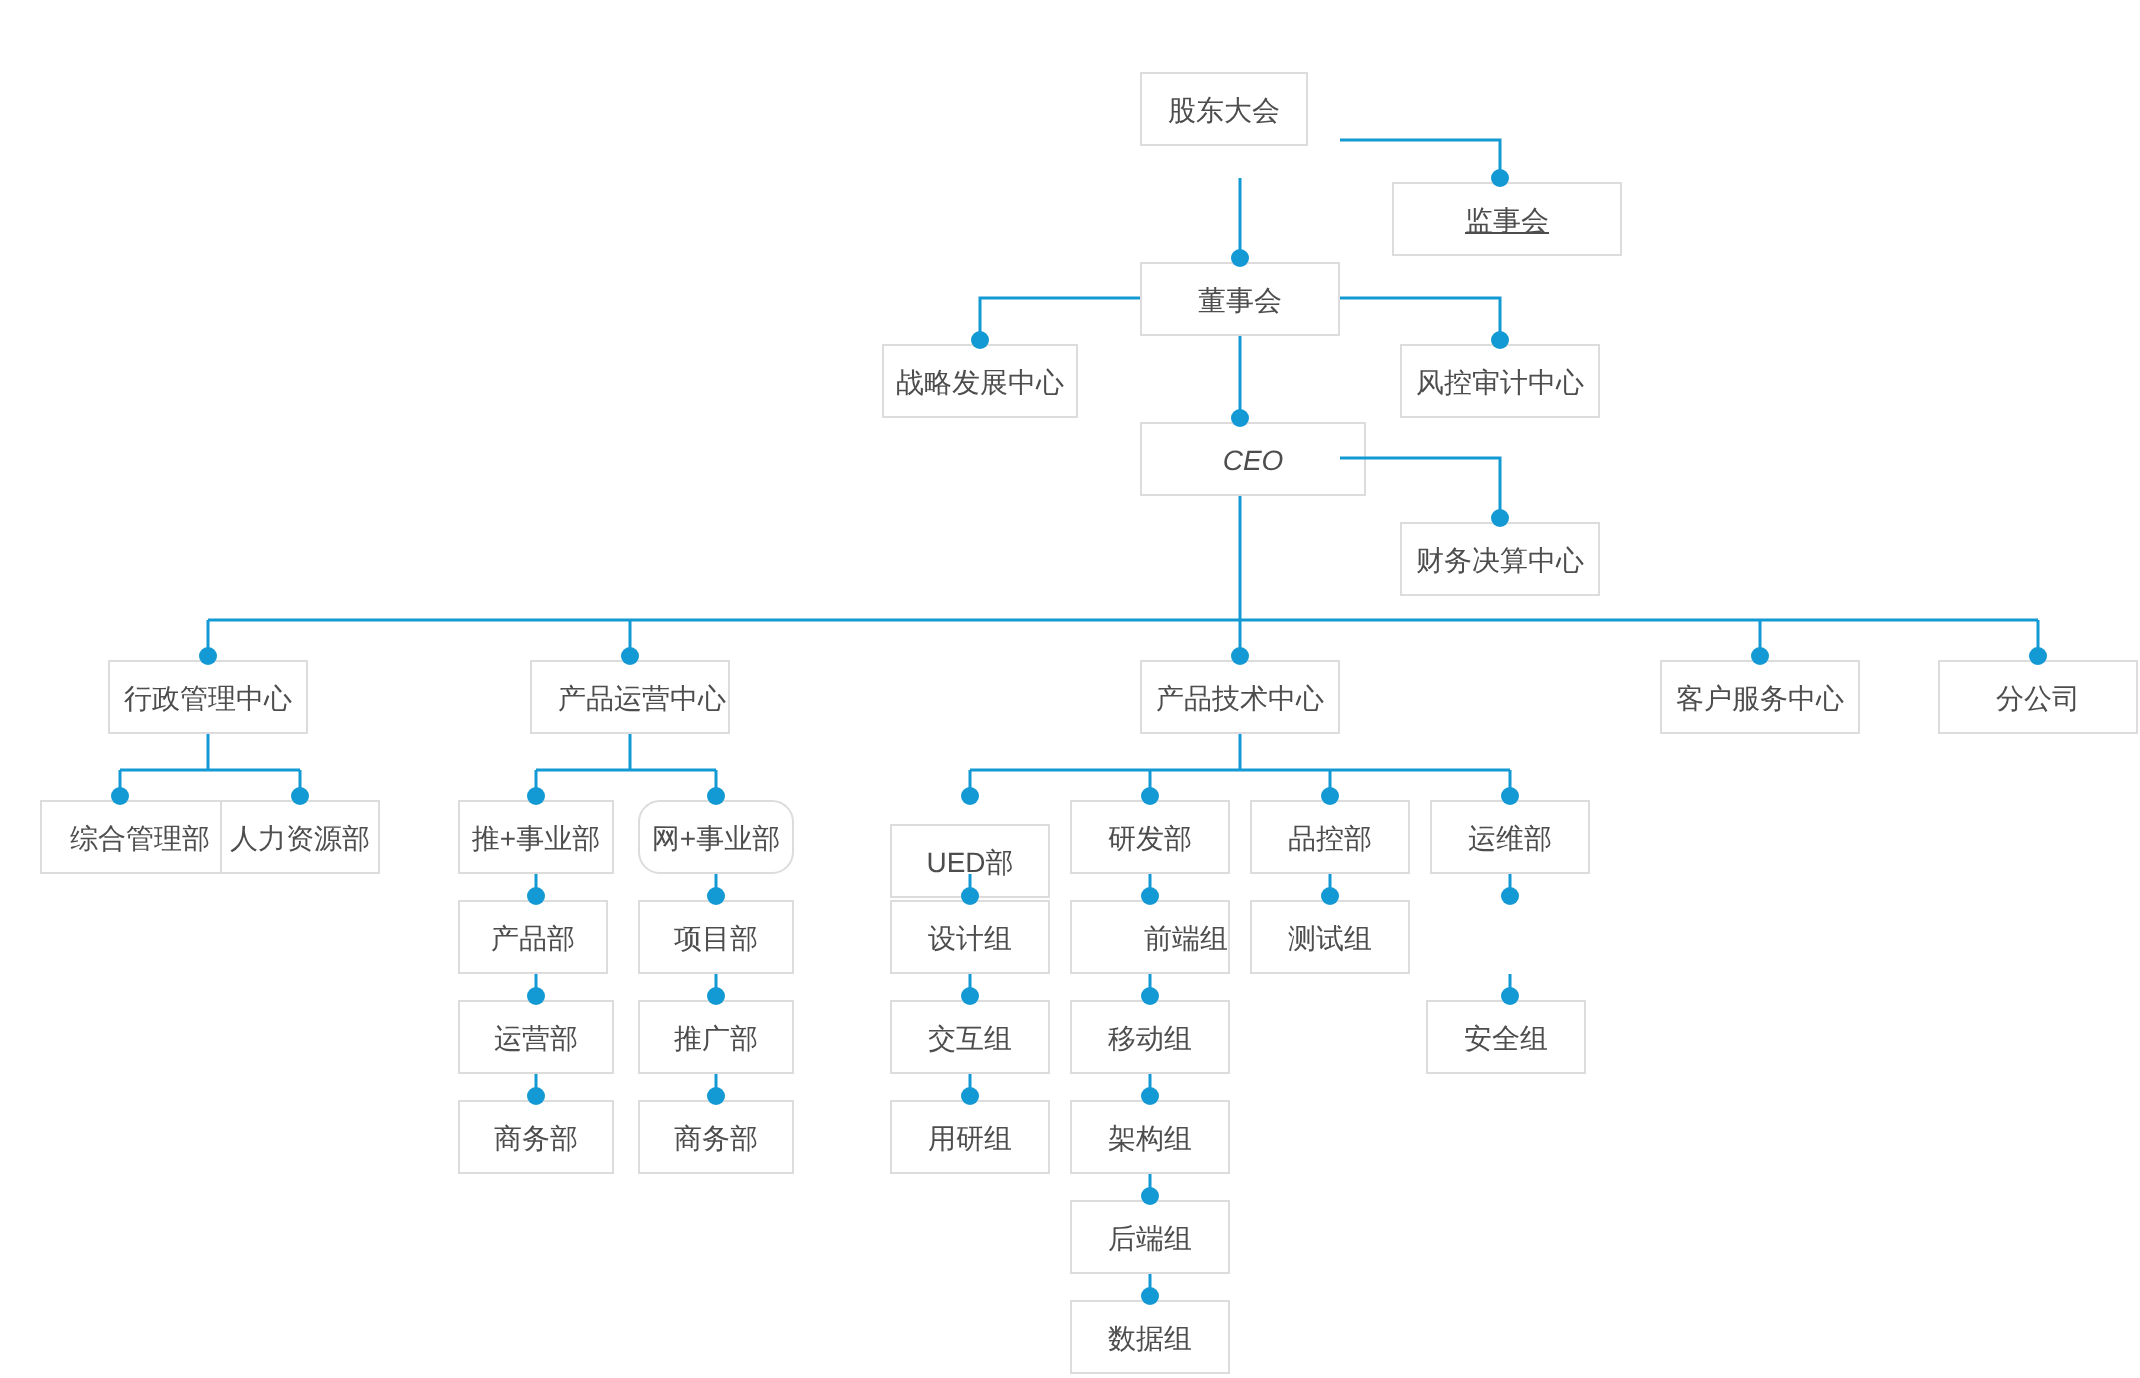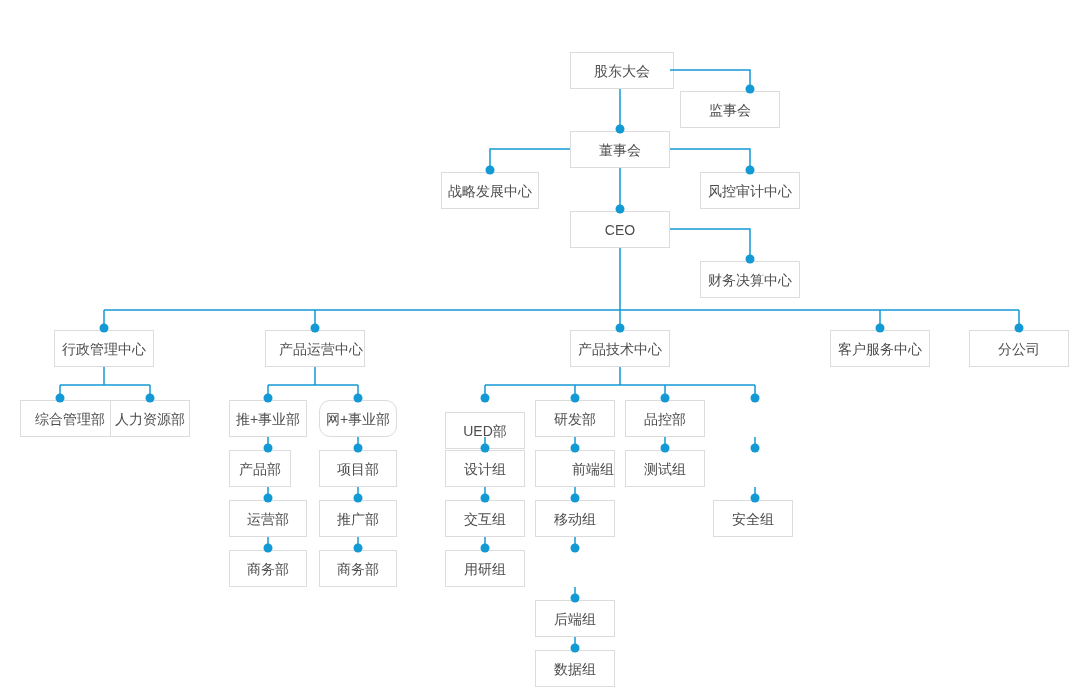--- a/index.html
+++ b/index.html
@@ -115,36 +115,36 @@
         <circle cx="575" cy="448" r="4.5"></circle>
         <circle cx="575" cy="498" r="4.5"></circle>
         <circle cx="575" cy="548" r="4.5"></circle>
         <circle cx="575" cy="598" r="4.5"></circle>
         <circle cx="575" cy="648" r="4.5"></circle>
         <circle cx="665" cy="448" r="4.5"></circle>
         <circle cx="755" cy="448" r="4.5"></circle>
         <circle cx="755" cy="498" r="4.5"></circle>
       </g>
   </svg>
-<div class="node" style="left: 570px; top: 52px; width: 104px; height: 37px;">
+<div class="node" style="left: 570px; top: 36px; width: 84px; height: 37px;">
       <span>股东大会</span>
     </div>
-    <div class="node" style="left: 680px; top: 91px; width: 100px; height: 37px;">
+    <div class="node" style="left: 696px; top: 91px; width: 115px; height: 37px; text-decoration: underline;">
       <span>监事会</span>
     </div>
     <div class="node" style="left: 570px; top: 131px; width: 100px; height: 37px;">
       <span>董事会</span>
     </div>
     <div class="node" style="left: 441px; top: 172px; width: 98px; height: 37px;">
       <span>战略发展中心</span>
     </div>
     <div class="node" style="left: 700px; top: 172px; width: 100px; height: 37px;">
       <span>风控审计中心</span>
     </div>
-    <div class="node" style="left: 570px; top: 211px; width: 100px; height: 37px;">
+    <div class="node" style="left: 570px; top: 211px; width: 113px; height: 37px; font-style: italic;">
       <span>CEO</span>
     </div>
     <div class="node" style="left: 700px; top: 261px; width: 100px; height: 37px;">
       <span>财务决算中心</span>
     </div>
     <div class="node" style="left: 54px; top: 330px; width: 100px; height: 37px;">
       <span>行政管理中心</span>
     </div>
     <div class="node" style="left: 265px; top: 330px; width: 100px; height: 37px; padding-left: 12px;">
       <span>产品运营中心</span>
@@ -163,21 +163,21 @@
     </div>
     <div class="node" style="left: 110px; top: 400px; width: 80px; height: 37px;">
       <span>人力资源部</span>
     </div>
     <div class="node" style="left: 229px; top: 400px; width: 78px; height: 37px;">
       <span>推+事业部</span>
     </div>
     <div class="node" style="left: 319px; top: 400px; width: 78px; height: 37px; border-radius: 11px;">
       <span>网+事业部</span>
     </div>
-    <div class="node" style="left: 229px; top: 450px; width: 62px; height: 37px;">
+    <div class="node" style="left: 229px; top: 450px; width: 75px; height: 37px;">
       <span>产品部</span>
     </div>
     <div class="node" style="left: 319px; top: 450px; width: 78px; height: 37px;">
       <span>项目部</span>
     </div>
     <div class="node" style="left: 229px; top: 500px; width: 78px; height: 37px;">
       <span>运营部</span>
     </div>
     <div class="node" style="left: 319px; top: 500px; width: 78px; height: 37px;">
       <span>推广部</span>
@@ -190,34 +190,40 @@
     </div>
     <div class="node" style="left: 445px; top: 400px; width: 80px; height: 37px; margin-top: 12px;">
       <span>UED部</span>
     </div>
     <div class="node" style="left: 535px; top: 400px; width: 80px; height: 37px;">
       <span>研发部</span>
     </div>
     <div class="node" style="left: 625px; top: 400px; width: 80px; height: 37px;">
       <span>品控部</span>
     </div>
+    <div class="node" style="left: 715px; top: 400px; width: 80px; height: 37px;">
+      <span>运维部</span>
+    </div>
     <div class="node" style="left: 445px; top: 450px; width: 80px; height: 37px;">
       <span>设计组</span>
     </div>
     <div class="node" style="left: 445px; top: 500px; width: 80px; height: 37px;">
       <span>交互组</span>
     </div>
     <div class="node" style="left: 445px; top: 550px; width: 80px; height: 37px;">
       <span>用研组</span>
     </div>
     <div class="node" style="left: 535px; top: 450px; width: 80px; height: 37px; padding-left: 36px;">
       <span>前端组</span>
     </div>
     <div class="node" style="left: 535px; top: 500px; width: 80px; height: 37px;">
       <span>移动组</span>
+    </div>
+    <div class="node" style="left: 535px; top: 550px; width: 80px; height: 37px;">
+      <span>架构组</span>
     </div>
     <div class="node" style="left: 535px; top: 600px; width: 80px; height: 37px;">
       <span>后端组</span>
     </div>
     <div class="node" style="left: 535px; top: 650px; width: 80px; height: 37px;">
       <span>数据组</span>
     </div>
     <div class="node" style="left: 625px; top: 450px; width: 80px; height: 37px;">
       <span>测试组</span>
     </div>

